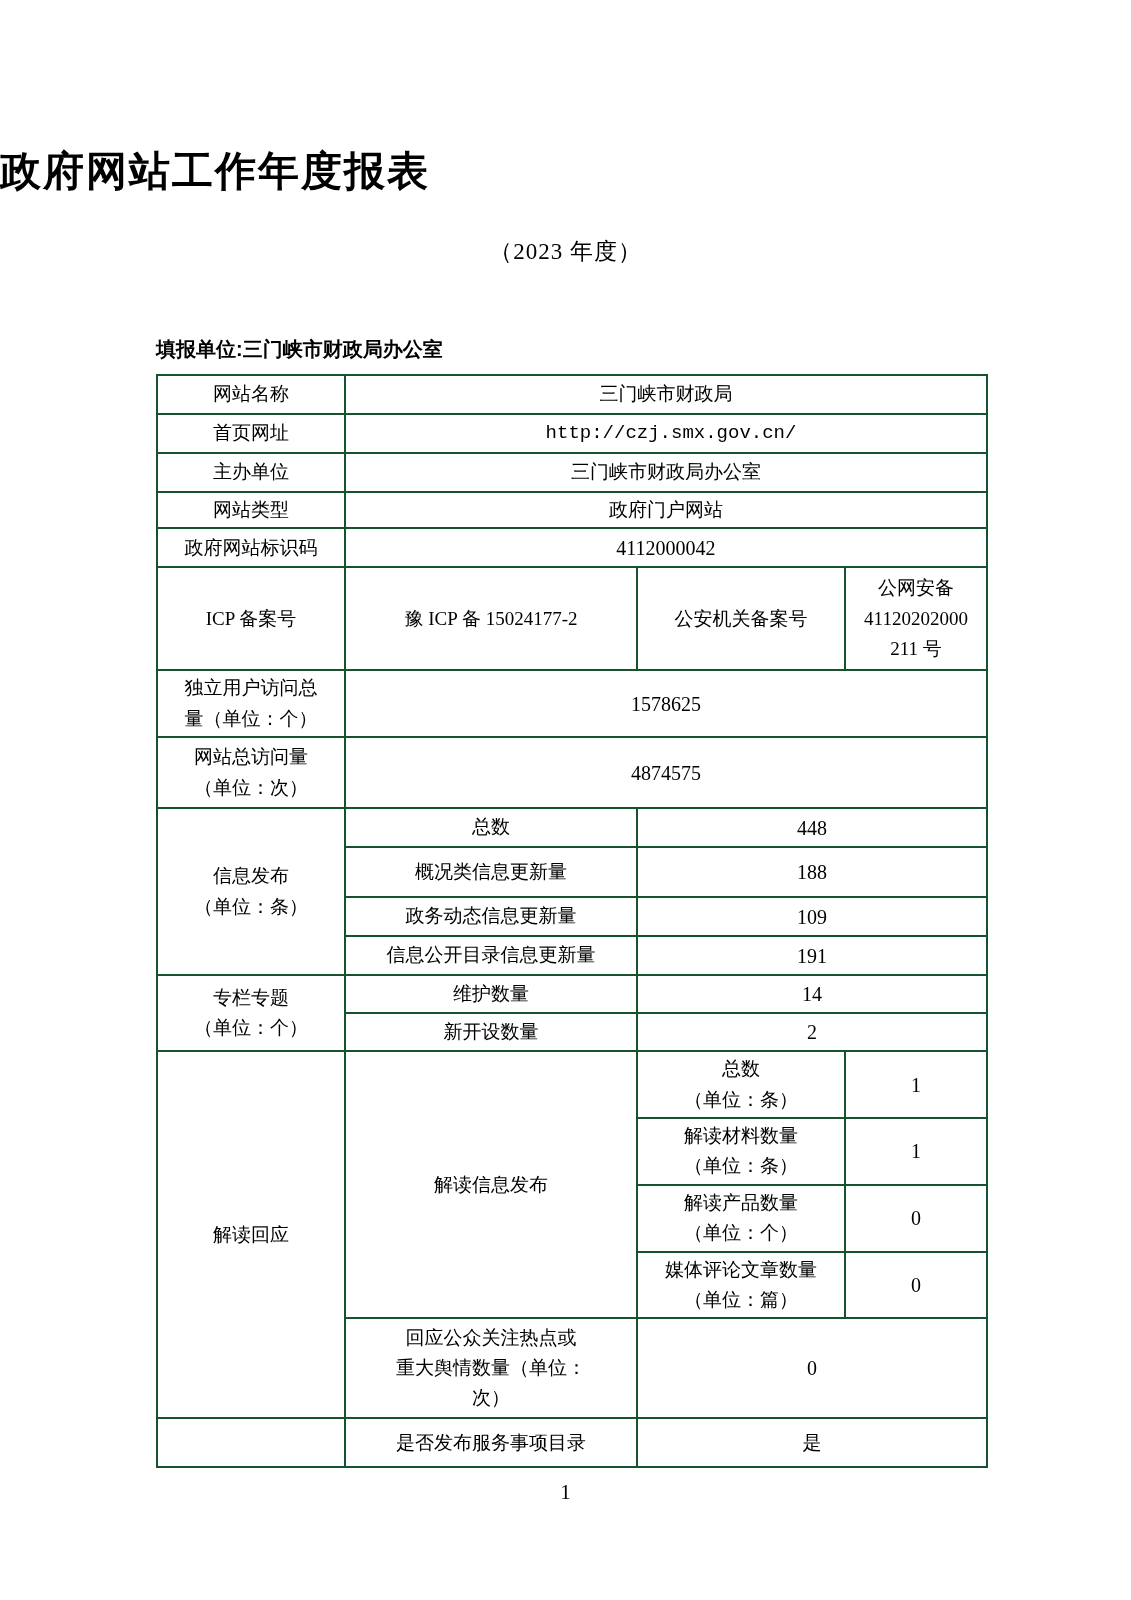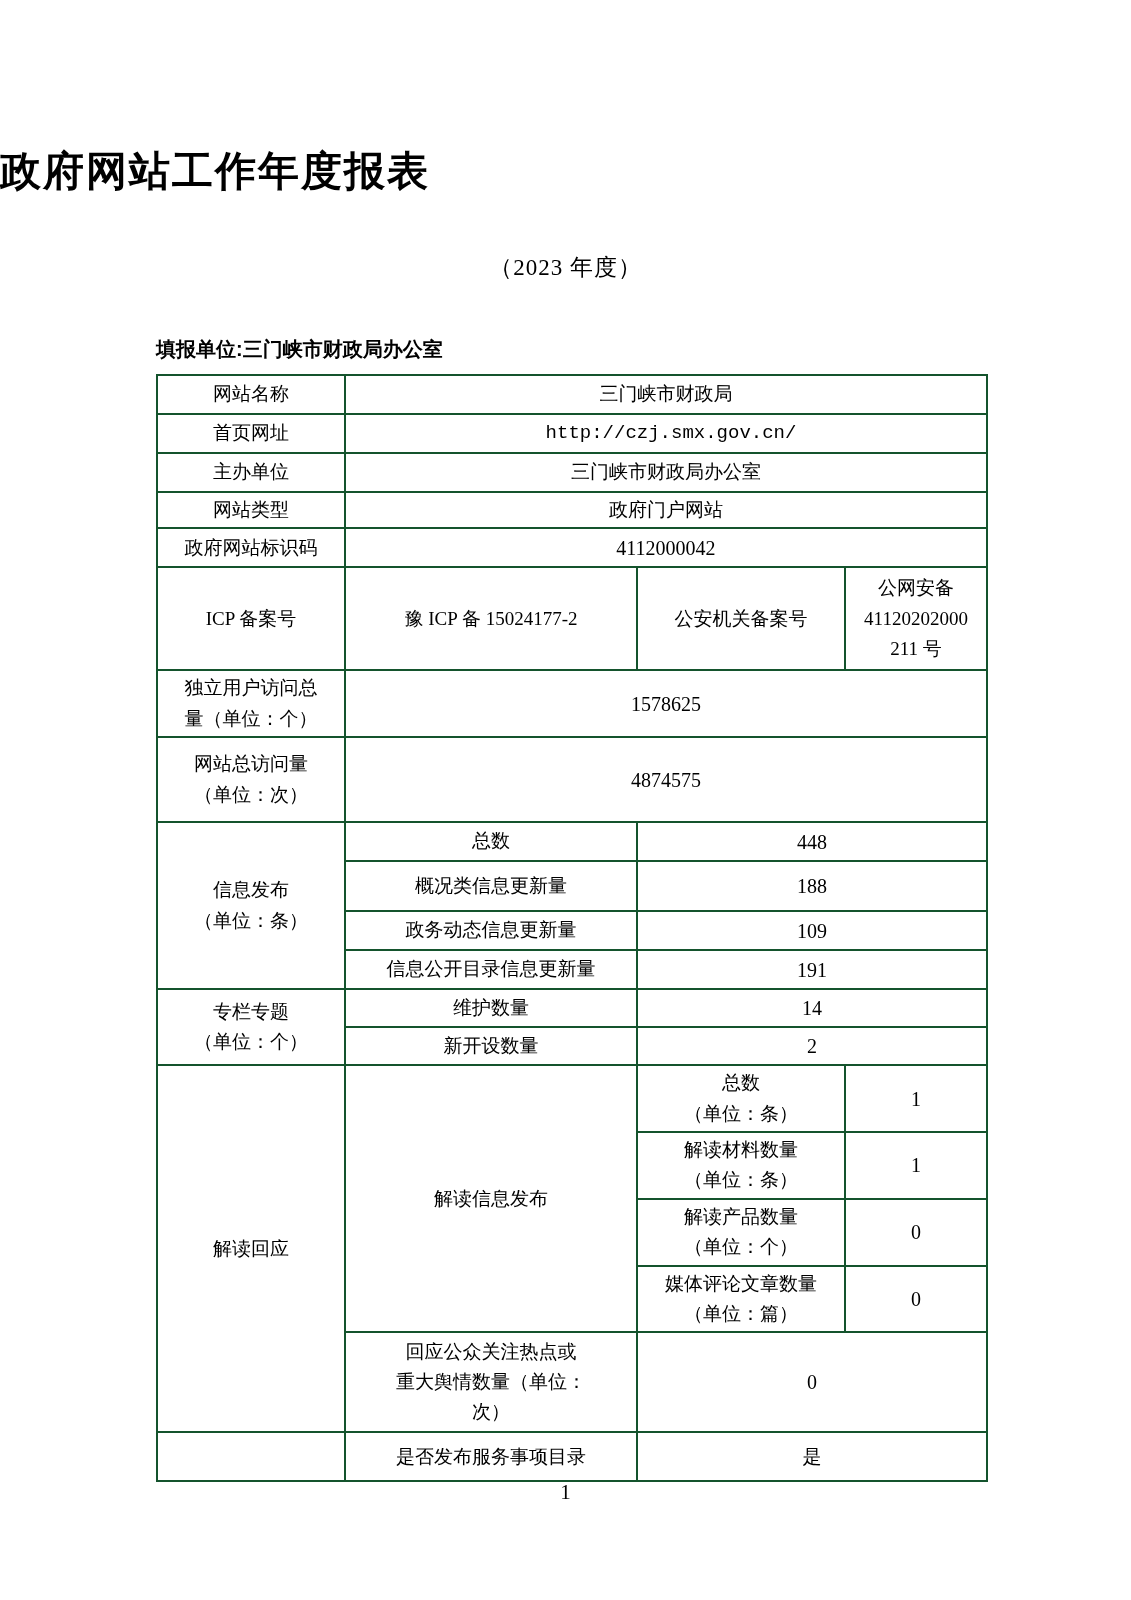--- a/index.html
+++ b/index.html
@@ -18,21 +18,21 @@
     top:144px; left:0;
     width:100%;
     text-align:left;
     font-family:"Liberation Sans", sans-serif;
     font-weight:700;
     font-size:41px;
     letter-spacing:2px;
   }
   .doc-subtitle {
     position:absolute;
-    top:252px; left:0;
+    top:236px; left:0;
     width:100%;
     text-align:center;
     font-size:23px;
     letter-spacing:1px;
   }
   .reporting-unit {
     position:absolute;
     top:336px; left:156px;
     font-family:"Liberation Sans", sans-serif;
     font-weight:700;
@@ -112,21 +112,21 @@
         <td>公安机关备案号</td>
         <td>公网安备
 41120202000
 211 号</td>
       </tr>
       <tr style="height:66px">
         <td>独立用户访问总
 量（单位：个）</td>
         <td colspan="3" class="num">1578625</td>
       </tr>
-      <tr style="height:85px">
+      <tr style="height:71px">
         <td>网站总访问量
 （单位：次）</td>
         <td colspan="3" class="num">4874575</td>
       </tr>
 
       <tr style="height:39px">
         <td rowspan="4">信息发布
 （单位：条）</td>
         <td>总数</td>
         <td colspan="2" class="num">448</td>

